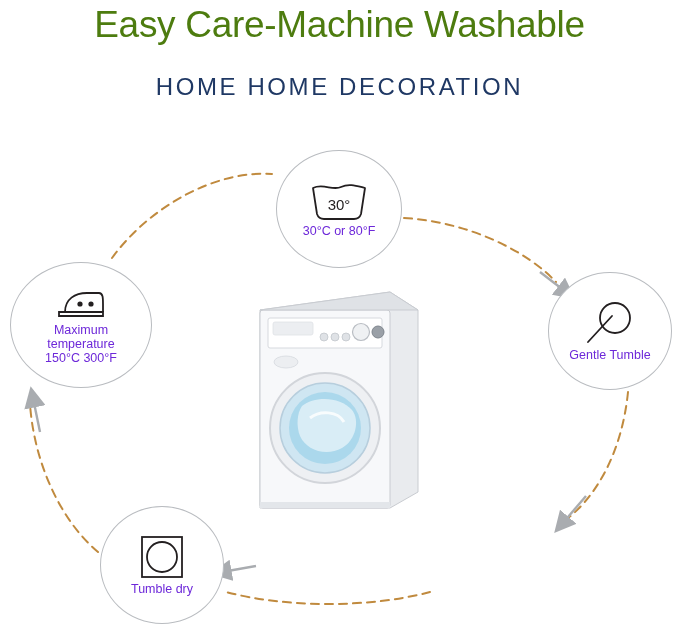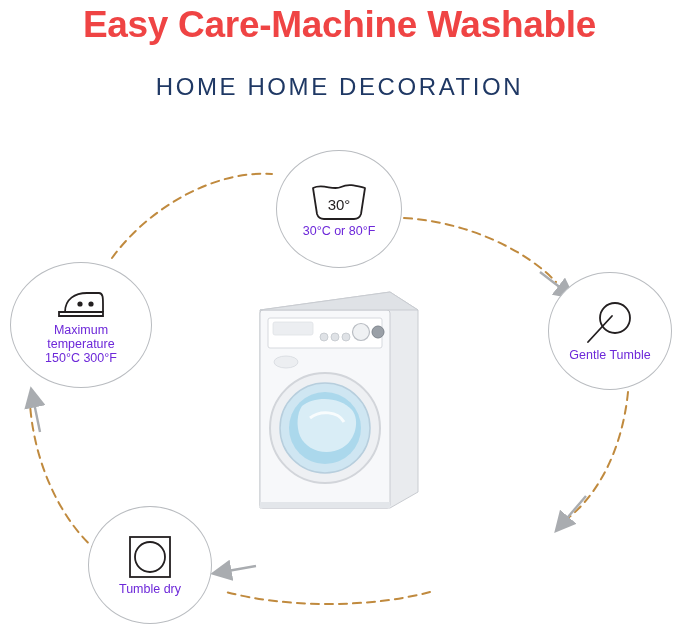--- a/index.html
+++ b/index.html
@@ -10,22 +10,22 @@
     position:relative;
     overflow:hidden;
   }
   .wrap{position:relative;width:679px;height:632px;}
 
   
   .title{
     position:absolute;top:4px;left:0;width:679px;
     text-align:center;
     font-size:37px;
-    font-weight:700;
-    color:#ef4444;
+    font-weight:400;
+    color:#4d7c0f;
     letter-spacing:-0.3px;
     white-space:nowrap;
   }
   .subtitle{
     position:absolute;top:73px;left:0;width:679px;
     text-align:center;
     font-size:24px;
     font-weight:400;
     color:#1f3864;
     letter-spacing:2.6px;
@@ -54,21 +54,21 @@
     line-height:13.5px;
     margin-top:3px;
     white-space:pre-line;
   }
   .node .glyph{display:block;}
 
   #node-temp   {left:10px; top:262px; width:142px;height:126px;}
   #node-wash   {left:276px;top:150px; width:126px;height:118px;}
   #node-gentle {left:548px;top:272px; width:124px;height:118px;}
   #node-bleach {left:432px;top:520px; width:126px;height:112px;}
-  #node-tumble {left:88px; top:506px; width:124px;height:118px;}
+  #node-tumble {left:100px; top:506px; width:124px;height:118px;}
 
   #node-temp .lbl{font-size:12.5px;line-height:14px;}
   #node-bleach .lbl{font-size:12.5px;line-height:13.5px;}
 
   
   .washer{position:absolute;left:240px;top:280px;width:190px;height:240px;}
 </style>
 </head>
 <body>
 

